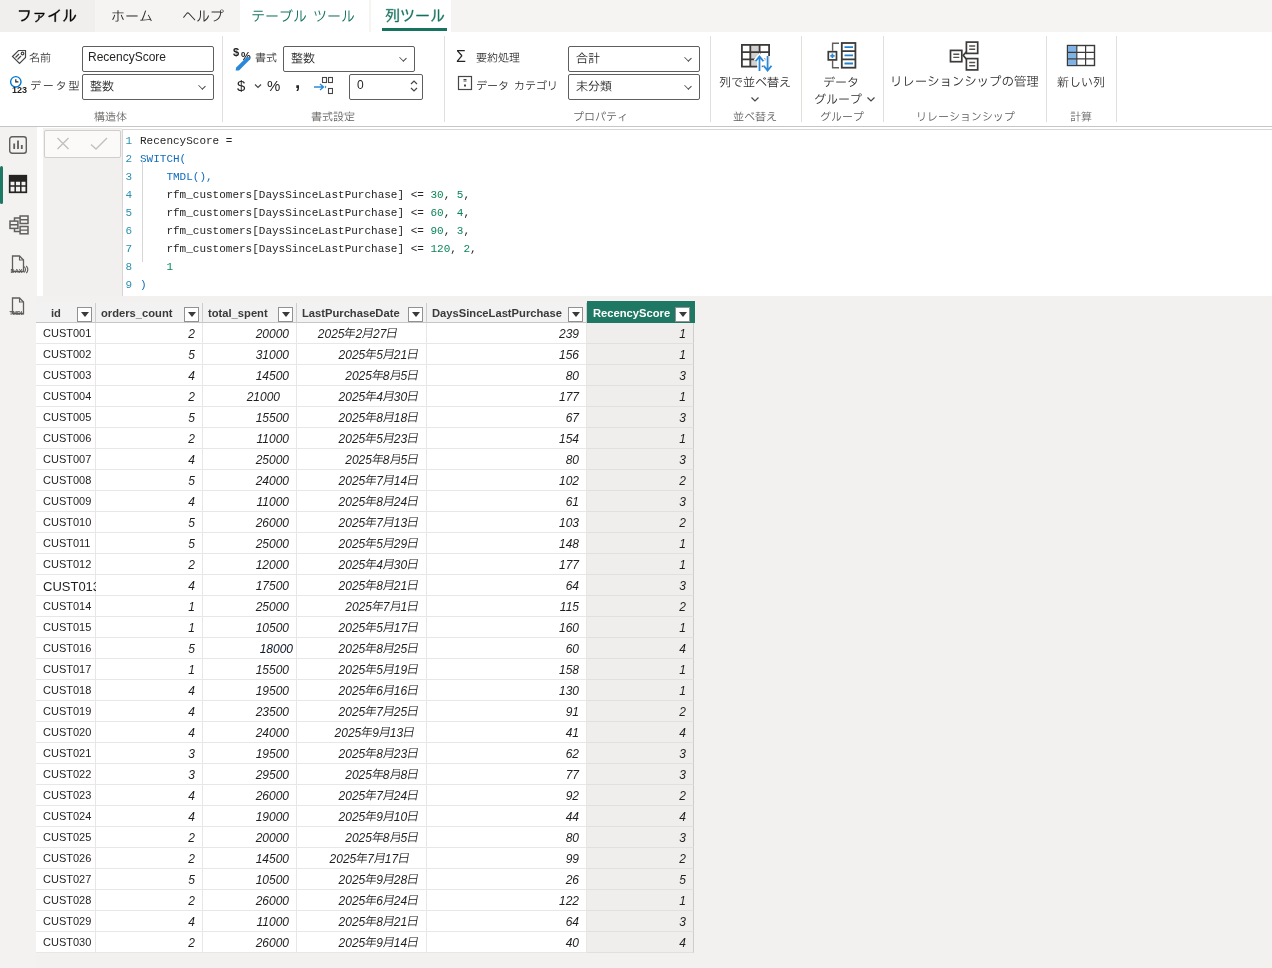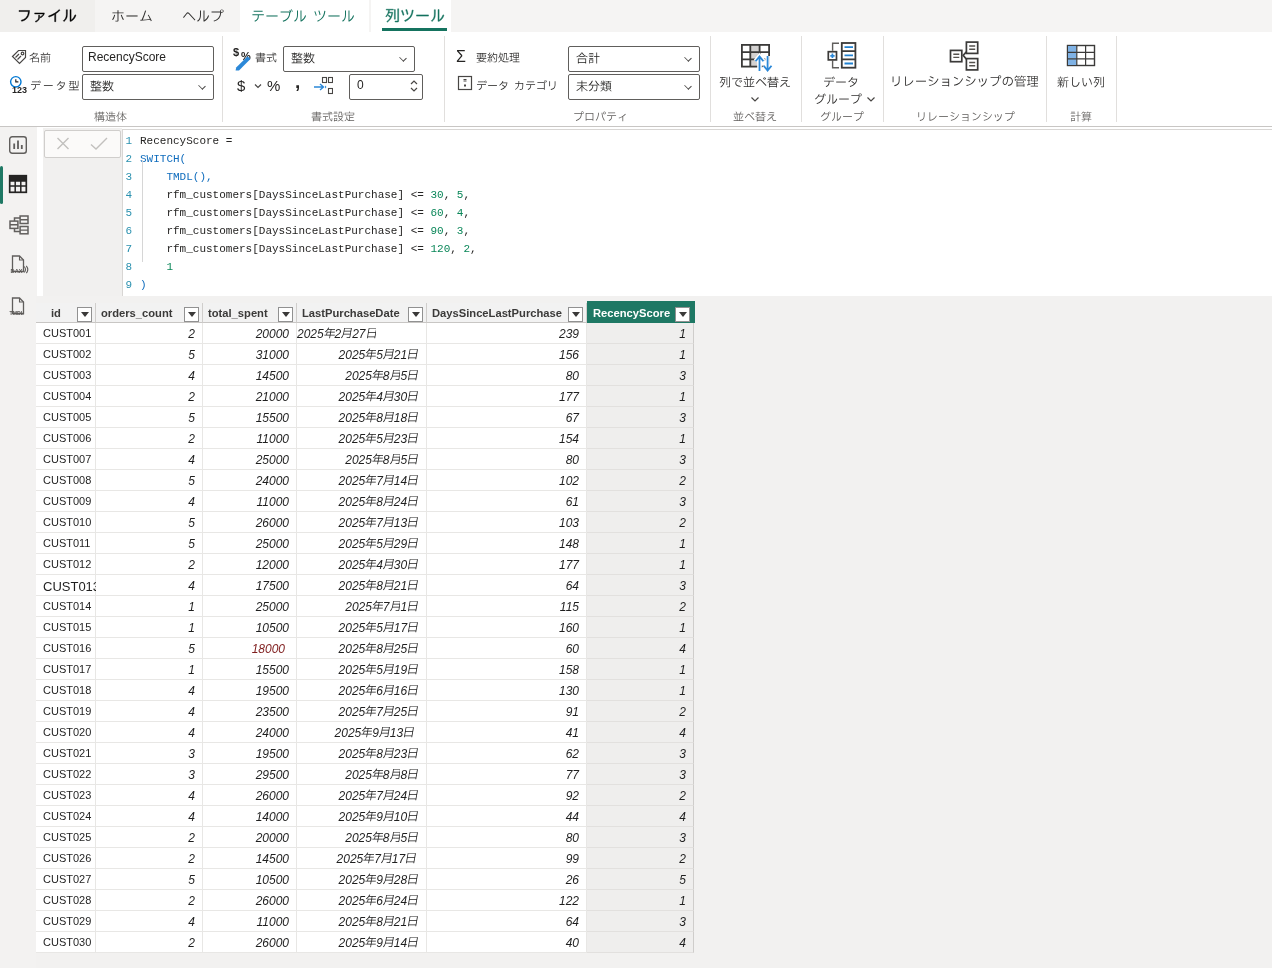--- a/index.html
+++ b/index.html
@@ -442,21 +442,21 @@
 <div style="position:absolute;left:571.5px;top:312px;width:0;height:0;border-left:4px solid transparent;border-right:4px solid transparent;border-top:5px solid #3b3a39"></div>
 <div style="position:absolute;left:675px;top:307px;width:15px;height:15px;background:#fff;border:1px solid #919191;box-sizing:border-box"></div>
 <div style="position:absolute;left:678.5px;top:312px;width:0;height:0;border-left:4px solid transparent;border-right:4px solid transparent;border-top:5px solid #3b3a39"></div>
 <div style="position:absolute;left:36px;top:323px;width:60px;height:21px;background:#fff;border-right:1px solid #e8e7e5;border-bottom:1px solid #e8e7e5;box-sizing:border-box"></div>
 <div class="" style="position:absolute;left:43px;top:327px;font-size:11px;color:#1f1f1f">CUST001</div>
 <div style="position:absolute;left:96px;top:323px;width:107px;height:21px;background:#fff;border-right:1px solid #e8e7e5;border-bottom:1px solid #e8e7e5;box-sizing:border-box"></div>
 <div class="" style="position:absolute;left:96px;top:326.5px;font-size:12px;color:#1f1f1f;width:107px;text-align:right;padding-right:8px;box-sizing:border-box"><i>2</i></div>
 <div style="position:absolute;left:203px;top:323px;width:94px;height:21px;background:#fff;border-right:1px solid #e8e7e5;border-bottom:1px solid #e8e7e5;box-sizing:border-box"></div>
 <div class="" style="position:absolute;left:203px;top:326.5px;font-size:12px;color:#1f1f1f;width:94px;text-align:right;padding-right:8px;box-sizing:border-box"><i>20000</i></div>
 <div style="position:absolute;left:297px;top:323px;width:130px;height:21px;background:#fff;border-right:1px solid #e8e7e5;border-bottom:1px solid #e8e7e5;box-sizing:border-box"></div>
-<div class="" style="position:absolute;left:297px;top:326.5px;font-size:12px;color:#1f1f1f;width:130px;text-align:left;padding-right:9px;box-sizing:border-box"><i>2025</i><svg class="jp" style="vertical-align:-1.6px" width="10.9" height="11.8" viewBox="0 0 10.9 11.8">
+<div class="" style="position:absolute;left:297px;top:326.5px;font-size:12px;color:#1f1f1f;width:130px;text-align:center;padding-right:9px;box-sizing:border-box"><i>2025</i><svg class="jp" style="vertical-align:-1.6px" width="10.9" height="11.8" viewBox="0 0 10.9 11.8">
       <use href="#g42" transform="translate(-0.71,10.38) scale(0.01180,-0.01180) skewX(10)" fill="#1f1f1f"></use>
     </svg><i>2</i><svg class="jp" style="vertical-align:-1.6px" width="10.9" height="11.8" viewBox="0 0 10.9 11.8">
       <use href="#g50" transform="translate(-0.71,10.38) scale(0.01180,-0.01180) skewX(10)" fill="#1f1f1f"></use>
     </svg><i>27</i><svg class="jp" style="vertical-align:-1.6px" width="10.9" height="11.8" viewBox="0 0 10.9 11.8">
       <use href="#g47" transform="translate(-0.71,10.38) scale(0.01180,-0.01180) skewX(10)" fill="#1f1f1f"></use>
     </svg></div>
 <div style="position:absolute;left:427px;top:323px;width:160px;height:21px;background:#fff;border-right:1px solid #e8e7e5;border-bottom:1px solid #e8e7e5;box-sizing:border-box"></div>
 <div class="" style="position:absolute;left:427px;top:326.5px;font-size:12px;color:#1f1f1f;width:160px;text-align:right;padding-right:8px;box-sizing:border-box"><i>239</i></div>
 <div style="position:absolute;left:587px;top:323px;width:107px;height:21px;background:#efeeed;border-right:1px solid #cfcdcb;border-bottom:1px solid #e2e0de;box-sizing:border-box"></div>
 <div class="" style="position:absolute;left:587px;top:326.5px;font-size:12px;color:#1f1f1f;width:107px;text-align:right;padding-right:8px;box-sizing:border-box"><i>1</i></div>
@@ -494,21 +494,21 @@
     </svg></div>
 <div style="position:absolute;left:427px;top:365px;width:160px;height:21px;background:#fff;border-right:1px solid #e8e7e5;border-bottom:1px solid #e8e7e5;box-sizing:border-box"></div>
 <div class="" style="position:absolute;left:427px;top:368.5px;font-size:12px;color:#1f1f1f;width:160px;text-align:right;padding-right:8px;box-sizing:border-box"><i>80</i></div>
 <div style="position:absolute;left:587px;top:365px;width:107px;height:21px;background:#efeeed;border-right:1px solid #cfcdcb;border-bottom:1px solid #e2e0de;box-sizing:border-box"></div>
 <div class="" style="position:absolute;left:587px;top:368.5px;font-size:12px;color:#1f1f1f;width:107px;text-align:right;padding-right:8px;box-sizing:border-box"><i>3</i></div>
 <div style="position:absolute;left:36px;top:386px;width:60px;height:21px;background:#fff;border-right:1px solid #e8e7e5;border-bottom:1px solid #e8e7e5;box-sizing:border-box"></div>
 <div class="" style="position:absolute;left:43px;top:390px;font-size:11px;color:#1f1f1f">CUST004</div>
 <div style="position:absolute;left:96px;top:386px;width:107px;height:21px;background:#fff;border-right:1px solid #e8e7e5;border-bottom:1px solid #e8e7e5;box-sizing:border-box"></div>
 <div class="" style="position:absolute;left:96px;top:389.5px;font-size:12px;color:#1f1f1f;width:107px;text-align:right;padding-right:8px;box-sizing:border-box"><i>2</i></div>
 <div style="position:absolute;left:203px;top:386px;width:94px;height:21px;background:#fff;border-right:1px solid #e8e7e5;border-bottom:1px solid #e8e7e5;box-sizing:border-box"></div>
-<div class="" style="position:absolute;left:203px;top:389.5px;font-size:12px;color:#1f1f1f;width:94px;text-align:right;padding-right:8px;box-sizing:border-box"><i>21000</i></div>
+<div class="" style="position:absolute;left:203px;top:389.5px;font-size:12px;color:#1f1f1f;width:94px;text-align:right;padding-right:17px;box-sizing:border-box"><i>21000</i></div>
 <div style="position:absolute;left:297px;top:386px;width:130px;height:21px;background:#fff;border-right:1px solid #e8e7e5;border-bottom:1px solid #e8e7e5;box-sizing:border-box"></div>
 <div class="" style="position:absolute;left:297px;top:389.5px;font-size:12px;color:#1f1f1f;width:130px;text-align:right;padding-right:9px;box-sizing:border-box"><i>2025</i><svg class="jp" style="vertical-align:-1.6px" width="10.9" height="11.8" viewBox="0 0 10.9 11.8">
       <use href="#g42" transform="translate(-0.71,10.38) scale(0.01180,-0.01180) skewX(10)" fill="#1f1f1f"></use>
     </svg><i>4</i><svg class="jp" style="vertical-align:-1.6px" width="10.9" height="11.8" viewBox="0 0 10.9 11.8">
       <use href="#g50" transform="translate(-0.71,10.38) scale(0.01180,-0.01180) skewX(10)" fill="#1f1f1f"></use>
     </svg><i>30</i><svg class="jp" style="vertical-align:-1.6px" width="10.9" height="11.8" viewBox="0 0 10.9 11.8">
       <use href="#g47" transform="translate(-0.71,10.38) scale(0.01180,-0.01180) skewX(10)" fill="#1f1f1f"></use>
     </svg></div>
 <div style="position:absolute;left:427px;top:386px;width:160px;height:21px;background:#fff;border-right:1px solid #e8e7e5;border-bottom:1px solid #e8e7e5;box-sizing:border-box"></div>
 <div class="" style="position:absolute;left:427px;top:389.5px;font-size:12px;color:#1f1f1f;width:160px;text-align:right;padding-right:8px;box-sizing:border-box"><i>177</i></div>
@@ -710,21 +710,21 @@
     </svg></div>
 <div style="position:absolute;left:427px;top:617px;width:160px;height:21px;background:#fff;border-right:1px solid #e8e7e5;border-bottom:1px solid #e8e7e5;box-sizing:border-box"></div>
 <div class="" style="position:absolute;left:427px;top:620.5px;font-size:12px;color:#1f1f1f;width:160px;text-align:right;padding-right:8px;box-sizing:border-box"><i>160</i></div>
 <div style="position:absolute;left:587px;top:617px;width:107px;height:21px;background:#efeeed;border-right:1px solid #cfcdcb;border-bottom:1px solid #e2e0de;box-sizing:border-box"></div>
 <div class="" style="position:absolute;left:587px;top:620.5px;font-size:12px;color:#1f1f1f;width:107px;text-align:right;padding-right:8px;box-sizing:border-box"><i>1</i></div>
 <div style="position:absolute;left:36px;top:638px;width:60px;height:21px;background:#fff;border-right:1px solid #e8e7e5;border-bottom:1px solid #e8e7e5;box-sizing:border-box"></div>
 <div class="" style="position:absolute;left:43px;top:642px;font-size:11px;color:#1f1f1f">CUST016</div>
 <div style="position:absolute;left:96px;top:638px;width:107px;height:21px;background:#fff;border-right:1px solid #e8e7e5;border-bottom:1px solid #e8e7e5;box-sizing:border-box"></div>
 <div class="" style="position:absolute;left:96px;top:641.5px;font-size:12px;color:#1f1f1f;width:107px;text-align:right;padding-right:8px;box-sizing:border-box"><i>5</i></div>
 <div style="position:absolute;left:203px;top:638px;width:94px;height:21px;background:#fff;border-right:1px solid #e8e7e5;border-bottom:1px solid #e8e7e5;box-sizing:border-box"></div>
-<div class="" style="position:absolute;left:203px;top:641.5px;font-size:12px;color:#7f1d1d;width:94px;text-align:right;padding-right:12px;box-sizing:border-box"><i>18000</i></div>
+<div class="" style="position:absolute;left:203px;top:641.5px;font-size:12px;color:#0f172a;width:94px;text-align:right;padding-right:4px;box-sizing:border-box"><i>18000</i></div>
 <div style="position:absolute;left:297px;top:638px;width:130px;height:21px;background:#fff;border-right:1px solid #e8e7e5;border-bottom:1px solid #e8e7e5;box-sizing:border-box"></div>
 <div class="" style="position:absolute;left:297px;top:641.5px;font-size:12px;color:#1f1f1f;width:130px;text-align:right;padding-right:9px;box-sizing:border-box"><i>2025</i><svg class="jp" style="vertical-align:-1.6px" width="10.9" height="11.8" viewBox="0 0 10.9 11.8">
       <use href="#g42" transform="translate(-0.71,10.38) scale(0.01180,-0.01180) skewX(10)" fill="#1f1f1f"></use>
     </svg><i>8</i><svg class="jp" style="vertical-align:-1.6px" width="10.9" height="11.8" viewBox="0 0 10.9 11.8">
       <use href="#g50" transform="translate(-0.71,10.38) scale(0.01180,-0.01180) skewX(10)" fill="#1f1f1f"></use>
     </svg><i>25</i><svg class="jp" style="vertical-align:-1.6px" width="10.9" height="11.8" viewBox="0 0 10.9 11.8">
       <use href="#g47" transform="translate(-0.71,10.38) scale(0.01180,-0.01180) skewX(10)" fill="#1f1f1f"></use>
     </svg></div>
 <div style="position:absolute;left:427px;top:638px;width:160px;height:21px;background:#fff;border-right:1px solid #e8e7e5;border-bottom:1px solid #e8e7e5;box-sizing:border-box"></div>
 <div class="" style="position:absolute;left:427px;top:641.5px;font-size:12px;color:#1f1f1f;width:160px;text-align:right;padding-right:8px;box-sizing:border-box"><i>60</i></div>
@@ -854,21 +854,21 @@
     </svg></div>
 <div style="position:absolute;left:427px;top:785px;width:160px;height:21px;background:#fff;border-right:1px solid #e8e7e5;border-bottom:1px solid #e8e7e5;box-sizing:border-box"></div>
 <div class="" style="position:absolute;left:427px;top:788.5px;font-size:12px;color:#1f1f1f;width:160px;text-align:right;padding-right:8px;box-sizing:border-box"><i>92</i></div>
 <div style="position:absolute;left:587px;top:785px;width:107px;height:21px;background:#efeeed;border-right:1px solid #cfcdcb;border-bottom:1px solid #e2e0de;box-sizing:border-box"></div>
 <div class="" style="position:absolute;left:587px;top:788.5px;font-size:12px;color:#1f1f1f;width:107px;text-align:right;padding-right:8px;box-sizing:border-box"><i>2</i></div>
 <div style="position:absolute;left:36px;top:806px;width:60px;height:21px;background:#fff;border-right:1px solid #e8e7e5;border-bottom:1px solid #e8e7e5;box-sizing:border-box"></div>
 <div class="" style="position:absolute;left:43px;top:810px;font-size:11px;color:#1f1f1f">CUST024</div>
 <div style="position:absolute;left:96px;top:806px;width:107px;height:21px;background:#fff;border-right:1px solid #e8e7e5;border-bottom:1px solid #e8e7e5;box-sizing:border-box"></div>
 <div class="" style="position:absolute;left:96px;top:809.5px;font-size:12px;color:#1f1f1f;width:107px;text-align:right;padding-right:8px;box-sizing:border-box"><i>4</i></div>
 <div style="position:absolute;left:203px;top:806px;width:94px;height:21px;background:#fff;border-right:1px solid #e8e7e5;border-bottom:1px solid #e8e7e5;box-sizing:border-box"></div>
-<div class="" style="position:absolute;left:203px;top:809.5px;font-size:12px;color:#1f1f1f;width:94px;text-align:right;padding-right:8px;box-sizing:border-box"><i>14000</i></div>
+<div class="" style="position:absolute;left:203px;top:809.5px;font-size:12px;color:#1f1f1f;width:94px;text-align:right;padding-right:8px;box-sizing:border-box"><i>19000</i></div>
 <div style="position:absolute;left:297px;top:806px;width:130px;height:21px;background:#fff;border-right:1px solid #e8e7e5;border-bottom:1px solid #e8e7e5;box-sizing:border-box"></div>
 <div class="" style="position:absolute;left:297px;top:809.5px;font-size:12px;color:#1f1f1f;width:130px;text-align:right;padding-right:9px;box-sizing:border-box"><i>2025</i><svg class="jp" style="vertical-align:-1.6px" width="10.9" height="11.8" viewBox="0 0 10.9 11.8">
       <use href="#g42" transform="translate(-0.71,10.38) scale(0.01180,-0.01180) skewX(10)" fill="#1f1f1f"></use>
     </svg><i>9</i><svg class="jp" style="vertical-align:-1.6px" width="10.9" height="11.8" viewBox="0 0 10.9 11.8">
       <use href="#g50" transform="translate(-0.71,10.38) scale(0.01180,-0.01180) skewX(10)" fill="#1f1f1f"></use>
     </svg><i>10</i><svg class="jp" style="vertical-align:-1.6px" width="10.9" height="11.8" viewBox="0 0 10.9 11.8">
       <use href="#g47" transform="translate(-0.71,10.38) scale(0.01180,-0.01180) skewX(10)" fill="#1f1f1f"></use>
     </svg></div>
 <div style="position:absolute;left:427px;top:806px;width:160px;height:21px;background:#fff;border-right:1px solid #e8e7e5;border-bottom:1px solid #e8e7e5;box-sizing:border-box"></div>
 <div class="" style="position:absolute;left:427px;top:809.5px;font-size:12px;color:#1f1f1f;width:160px;text-align:right;padding-right:8px;box-sizing:border-box"><i>44</i></div>
@@ -892,21 +892,21 @@
 <div class="" style="position:absolute;left:427px;top:830.5px;font-size:12px;color:#1f1f1f;width:160px;text-align:right;padding-right:8px;box-sizing:border-box"><i>80</i></div>
 <div style="position:absolute;left:587px;top:827px;width:107px;height:21px;background:#efeeed;border-right:1px solid #cfcdcb;border-bottom:1px solid #e2e0de;box-sizing:border-box"></div>
 <div class="" style="position:absolute;left:587px;top:830.5px;font-size:12px;color:#1f1f1f;width:107px;text-align:right;padding-right:8px;box-sizing:border-box"><i>3</i></div>
 <div style="position:absolute;left:36px;top:848px;width:60px;height:21px;background:#fff;border-right:1px solid #e8e7e5;border-bottom:1px solid #e8e7e5;box-sizing:border-box"></div>
 <div class="" style="position:absolute;left:43px;top:852px;font-size:11px;color:#1f1f1f">CUST026</div>
 <div style="position:absolute;left:96px;top:848px;width:107px;height:21px;background:#fff;border-right:1px solid #e8e7e5;border-bottom:1px solid #e8e7e5;box-sizing:border-box"></div>
 <div class="" style="position:absolute;left:96px;top:851.5px;font-size:12px;color:#1f1f1f;width:107px;text-align:right;padding-right:8px;box-sizing:border-box"><i>2</i></div>
 <div style="position:absolute;left:203px;top:848px;width:94px;height:21px;background:#fff;border-right:1px solid #e8e7e5;border-bottom:1px solid #e8e7e5;box-sizing:border-box"></div>
 <div class="" style="position:absolute;left:203px;top:851.5px;font-size:12px;color:#1f1f1f;width:94px;text-align:right;padding-right:8px;box-sizing:border-box"><i>14500</i></div>
 <div style="position:absolute;left:297px;top:848px;width:130px;height:21px;background:#fff;border-right:1px solid #e8e7e5;border-bottom:1px solid #e8e7e5;box-sizing:border-box"></div>
-<div class="" style="position:absolute;left:313px;top:851.5px;font-size:12px;color:#1f1f1f;width:130px;text-align:right;padding-right:27px;box-sizing:border-box"><i>2025</i><svg class="jp" style="vertical-align:-1.6px" width="10.9" height="11.8" viewBox="0 0 10.9 11.8">
+<div class="" style="position:absolute;left:306px;top:851.5px;font-size:12px;color:#1f1f1f;width:130px;text-align:right;padding-right:27px;box-sizing:border-box"><i>2025</i><svg class="jp" style="vertical-align:-1.6px" width="10.9" height="11.8" viewBox="0 0 10.9 11.8">
       <use href="#g42" transform="translate(-0.71,10.38) scale(0.01180,-0.01180) skewX(10)" fill="#1f1f1f"></use>
     </svg><i>7</i><svg class="jp" style="vertical-align:-1.6px" width="10.9" height="11.8" viewBox="0 0 10.9 11.8">
       <use href="#g50" transform="translate(-0.71,10.38) scale(0.01180,-0.01180) skewX(10)" fill="#1f1f1f"></use>
     </svg><i>17</i><svg class="jp" style="vertical-align:-1.6px" width="10.9" height="11.8" viewBox="0 0 10.9 11.8">
       <use href="#g47" transform="translate(-0.71,10.38) scale(0.01180,-0.01180) skewX(10)" fill="#1f1f1f"></use>
     </svg></div>
 <div style="position:absolute;left:427px;top:848px;width:160px;height:21px;background:#fff;border-right:1px solid #e8e7e5;border-bottom:1px solid #e8e7e5;box-sizing:border-box"></div>
 <div class="" style="position:absolute;left:427px;top:851.5px;font-size:12px;color:#1f1f1f;width:160px;text-align:right;padding-right:8px;box-sizing:border-box"><i>99</i></div>
 <div style="position:absolute;left:587px;top:848px;width:107px;height:21px;background:#efeeed;border-right:1px solid #cfcdcb;border-bottom:1px solid #e2e0de;box-sizing:border-box"></div>
 <div class="" style="position:absolute;left:587px;top:851.5px;font-size:12px;color:#1f1f1f;width:107px;text-align:right;padding-right:8px;box-sizing:border-box"><i>2</i></div>

